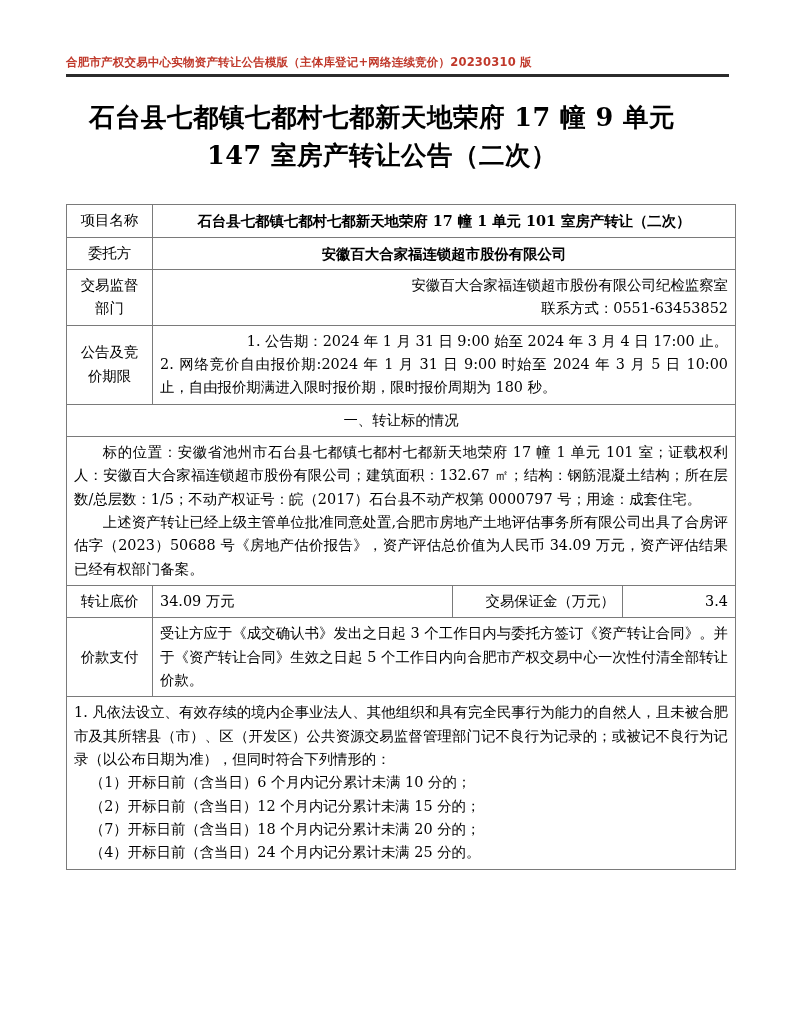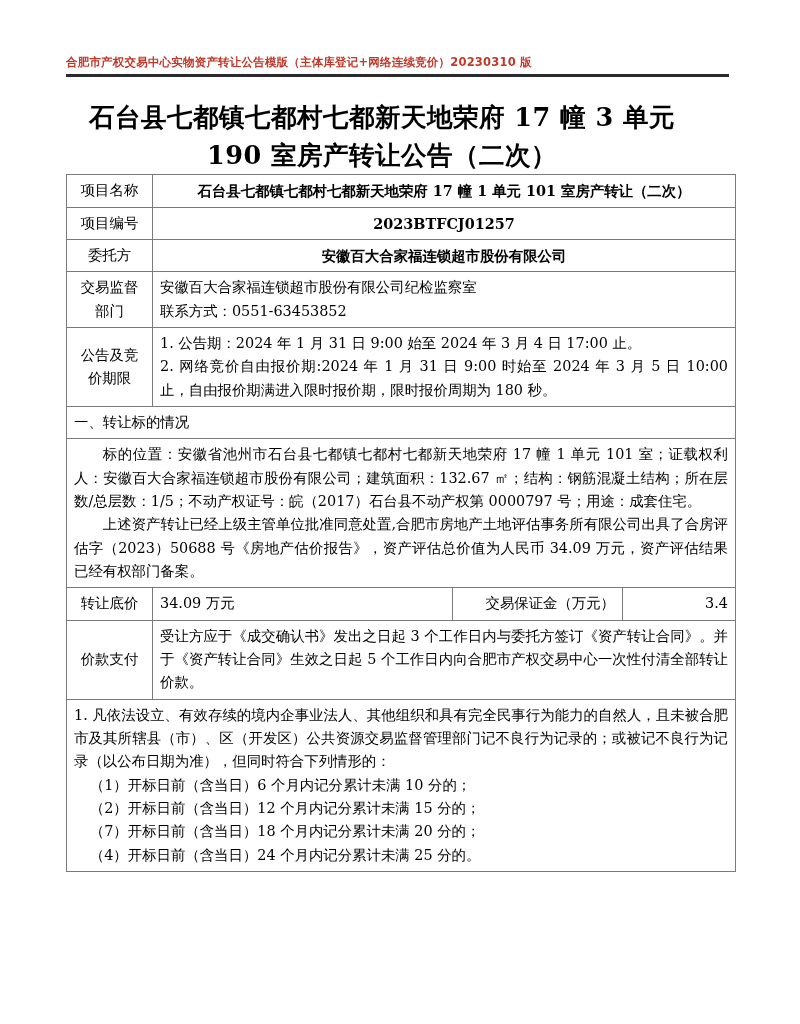--- a/index.html
+++ b/index.html
@@ -49,21 +49,21 @@
     line-height: 1.48;
     letter-spacing: 0.5px;
     font-family: "DejaVu Serif", "Liberation Serif", serif;
   }
   .doc-title .tl {
     display: block;
   }
 
   
   table.main {
-    margin-top: 0;
+    margin-top: 30px;
     width: 669px;
     border-collapse: collapse;
     table-layout: fixed;
   }
   table.main td {
     border: 1px solid #7a7a7a;
     padding: 4px 7px;
     font-size: 14.4px;
     line-height: 1.62;
     vertical-align: middle;
@@ -78,21 +78,21 @@
     font-weight: bold;
   }
   td.val-left {
     text-align: left;
   }
   td.val-just {
     text-align: justify;
     text-justify: inter-ideograph;
   }
   td.section {
-    text-align: left;
+    text-align: center;
     padding: 3px 7px;
   }
   td.para {
     text-align: justify;
     text-justify: inter-ideograph;
     padding: 5px 8px 6px 8px;
   }
   .indent {
     text-indent: 2em;
   }
@@ -102,53 +102,49 @@
     text-align: right;
     width: 170px;
   }
   td.feeval {
     text-align: right;
     width: 113px;
   }
   .listline {
     text-indent: 1.1em;
   }
-  .blockline { display: block; }
+  .blockline { display: block; text-align: right; }
 </style>
 </head>
 <body>
 
 <div class="page">
 
   <div class="doc-header">合肥市产权交易中心实物资产转让公告模版（主体库登记+网络连续竞价）20230310 版</div>
   <div class="header-rule"></div>
 
   <div class="doc-title">
-    <span class="tl">石台县七都镇七都村七都新天地荣府 17 幢 3 单元</span>
-    <span class="tl">190 室房产转让公告（二次）</span>
+    <span class="tl">石台县七都镇七都村七都新天地荣府 17 幢 9 单元</span>
+    <span class="tl">147 室房产转让公告（二次）</span>
   </div>
 
   <table class="main">
     <colgroup>
       <col style="width:86px">
       <col style="width:300px">
       <col style="width:170px">
       <col style="width:113px">
     </colgroup>
     <tbody>
 
       <tr>
         <td class="lbl">项目名称</td>
         <td class="val-center" colspan="3">石台县七都镇七都村七都新天地荣府 17 幢 1 单元 101 室房产转让（二次）</td>
       </tr>
 
-      <tr>
-        <td class="lbl">项目编号</td>
-        <td class="val-center" colspan="3">2023BTFCJ01257</td>
-      </tr>
 
       <tr>
         <td class="lbl">委托方</td>
         <td class="val-center" colspan="3">安徽百大合家福连锁超市股份有限公司</td>
       </tr>
 
 
       <tr>
         <td class="lbl">交易监督部门</td>
         <td class="val-left" colspan="3">

